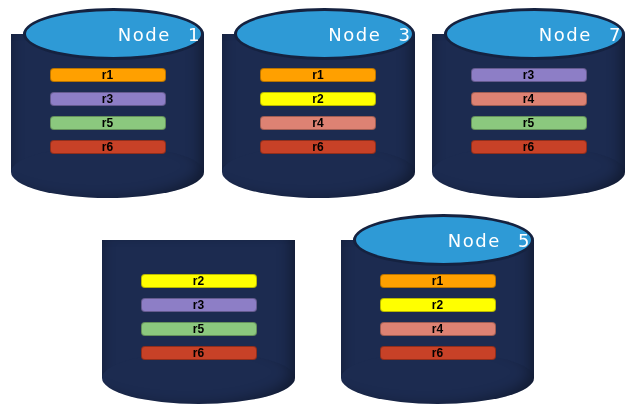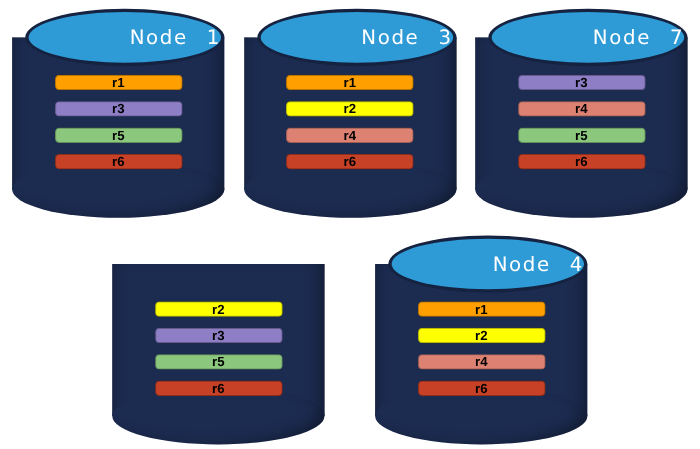--- a/index.html
+++ b/index.html
@@ -169,21 +169,21 @@
         <div class="bar" style="background: rgb(199, 65, 39);">
             <span class="bar-label">r6</span>
           </div>
       </div>
     </div>
 
     <div class="cylinder">
       <div class="cyl-rect"></div>
       <div class="cyl-bottom"></div>
       <div class="cyl-top">
-        <span class="node-title">Node 4</span>
+        <span class="node-title">Node 5</span>
       </div>
       <div class="bars">
         <div class="bar" style="background: rgb(255, 160, 0);">
             <span class="bar-label">r1</span>
           </div>
         <div class="bar" style="background: rgb(255, 255, 0);">
             <span class="bar-label">r2</span>
           </div>
         <div class="bar" style="background: rgb(221, 130, 115);">
             <span class="bar-label">r4</span>

